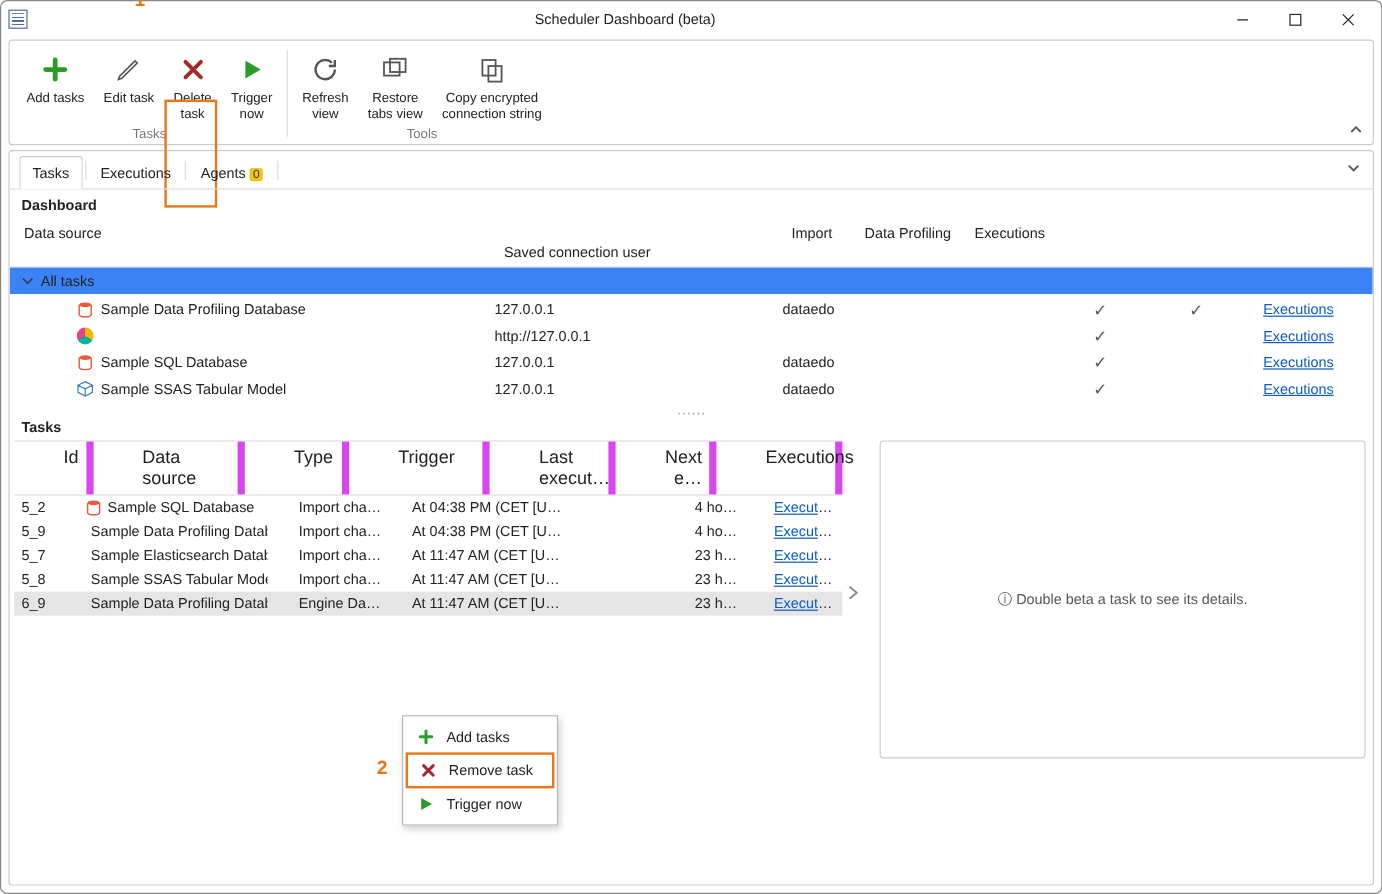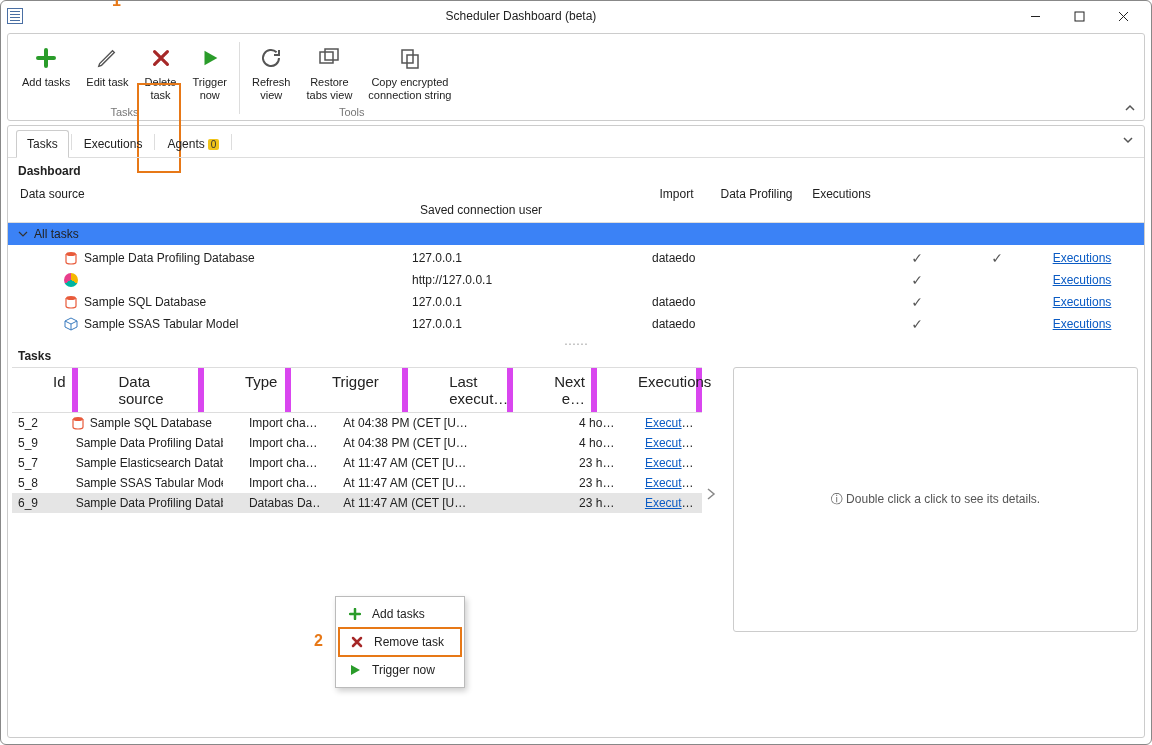--- a/index.html
+++ b/index.html
@@ -397,36 +397,36 @@
                     <ellipse cx="7" cy="3" rx="5" ry="2" fill="#e85a3a"></ellipse>
                     <path d="M2 3 V11 A5 2 0 0 0 12 11 V3" fill="none" stroke="#e85a3a" stroke-width="1.2"></path>
                   </svg>
                   <span>Sample Data Profiling Database</span>
                 </div>
                 <div class="c-type tri">
                   <svg width="14" height="14" viewBox="0 0 14 14" fill="none" stroke="#3a8fd4" stroke-width="1.5">
                     <path d="M12 7 A5 5 0 1 1 10.5 3.5"></path>
                     <path d="M12 2 V6 H8"></path>
                   </svg>
-                  <span>Databas Da…</span>
+                  <span>Engine Da…</span>
                 </div>
                 <div class="c-sched">At 11:47 AM (CET [UTC+02:…</div>
                 <div class="c-last"></div>
                 <div class="c-next">23 hours…</div>
                 <div class="c-exec2"><span class="exec-link">Executions</span></div>
               </div>
             </div>
         </div>
         <div class="carousel-arrow">
           <svg width="10" height="14" viewBox="0 0 10 14">
               <path d="M2 2 L8 7 L2 12" fill="none" stroke="#888" stroke-width="1.5"></path>
             </svg>
         </div>
         <div class="details">
-          <span>ⓘ Double click a click to see its details.</span>
+          <span>ⓘ Double beta a task to see its details.</span>
         </div>
       </div>
     </div>
   </div>
 
   <div class="ctxmenu">
     <div class="ctxitem">
       <span class="ci">
           <svg width="12" height="12" viewBox="0 0 12 12">
             <path d="M6 1 V11 M1 6 H11" stroke="#2a9c2a" stroke-width="2.5" stroke-linecap="round"></path>

